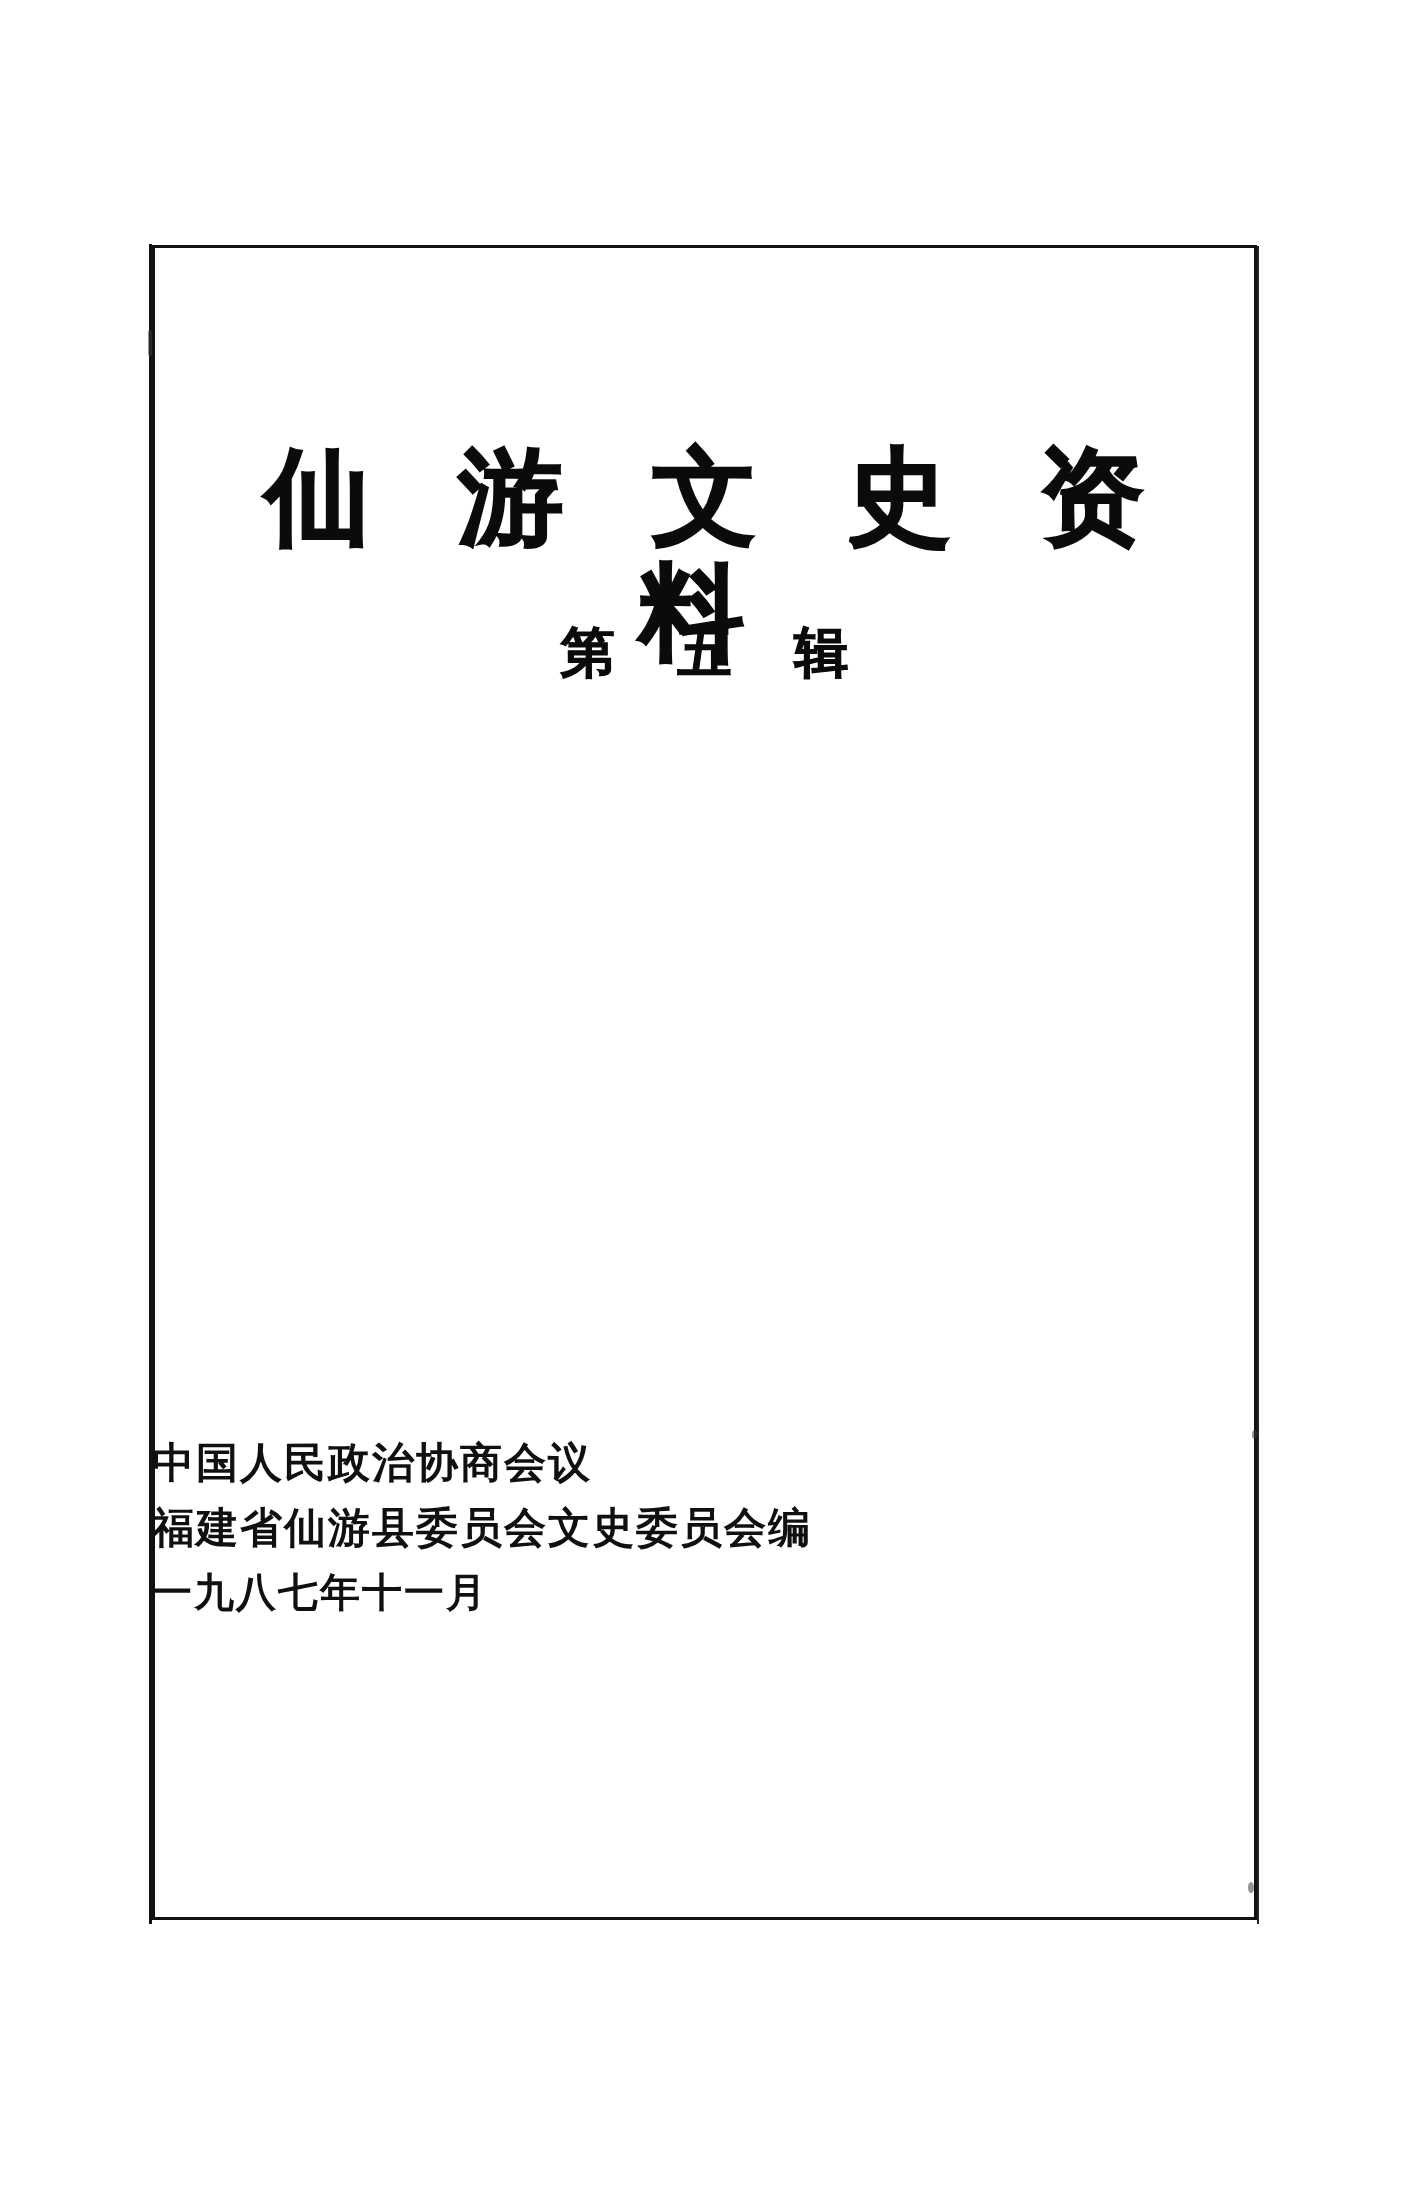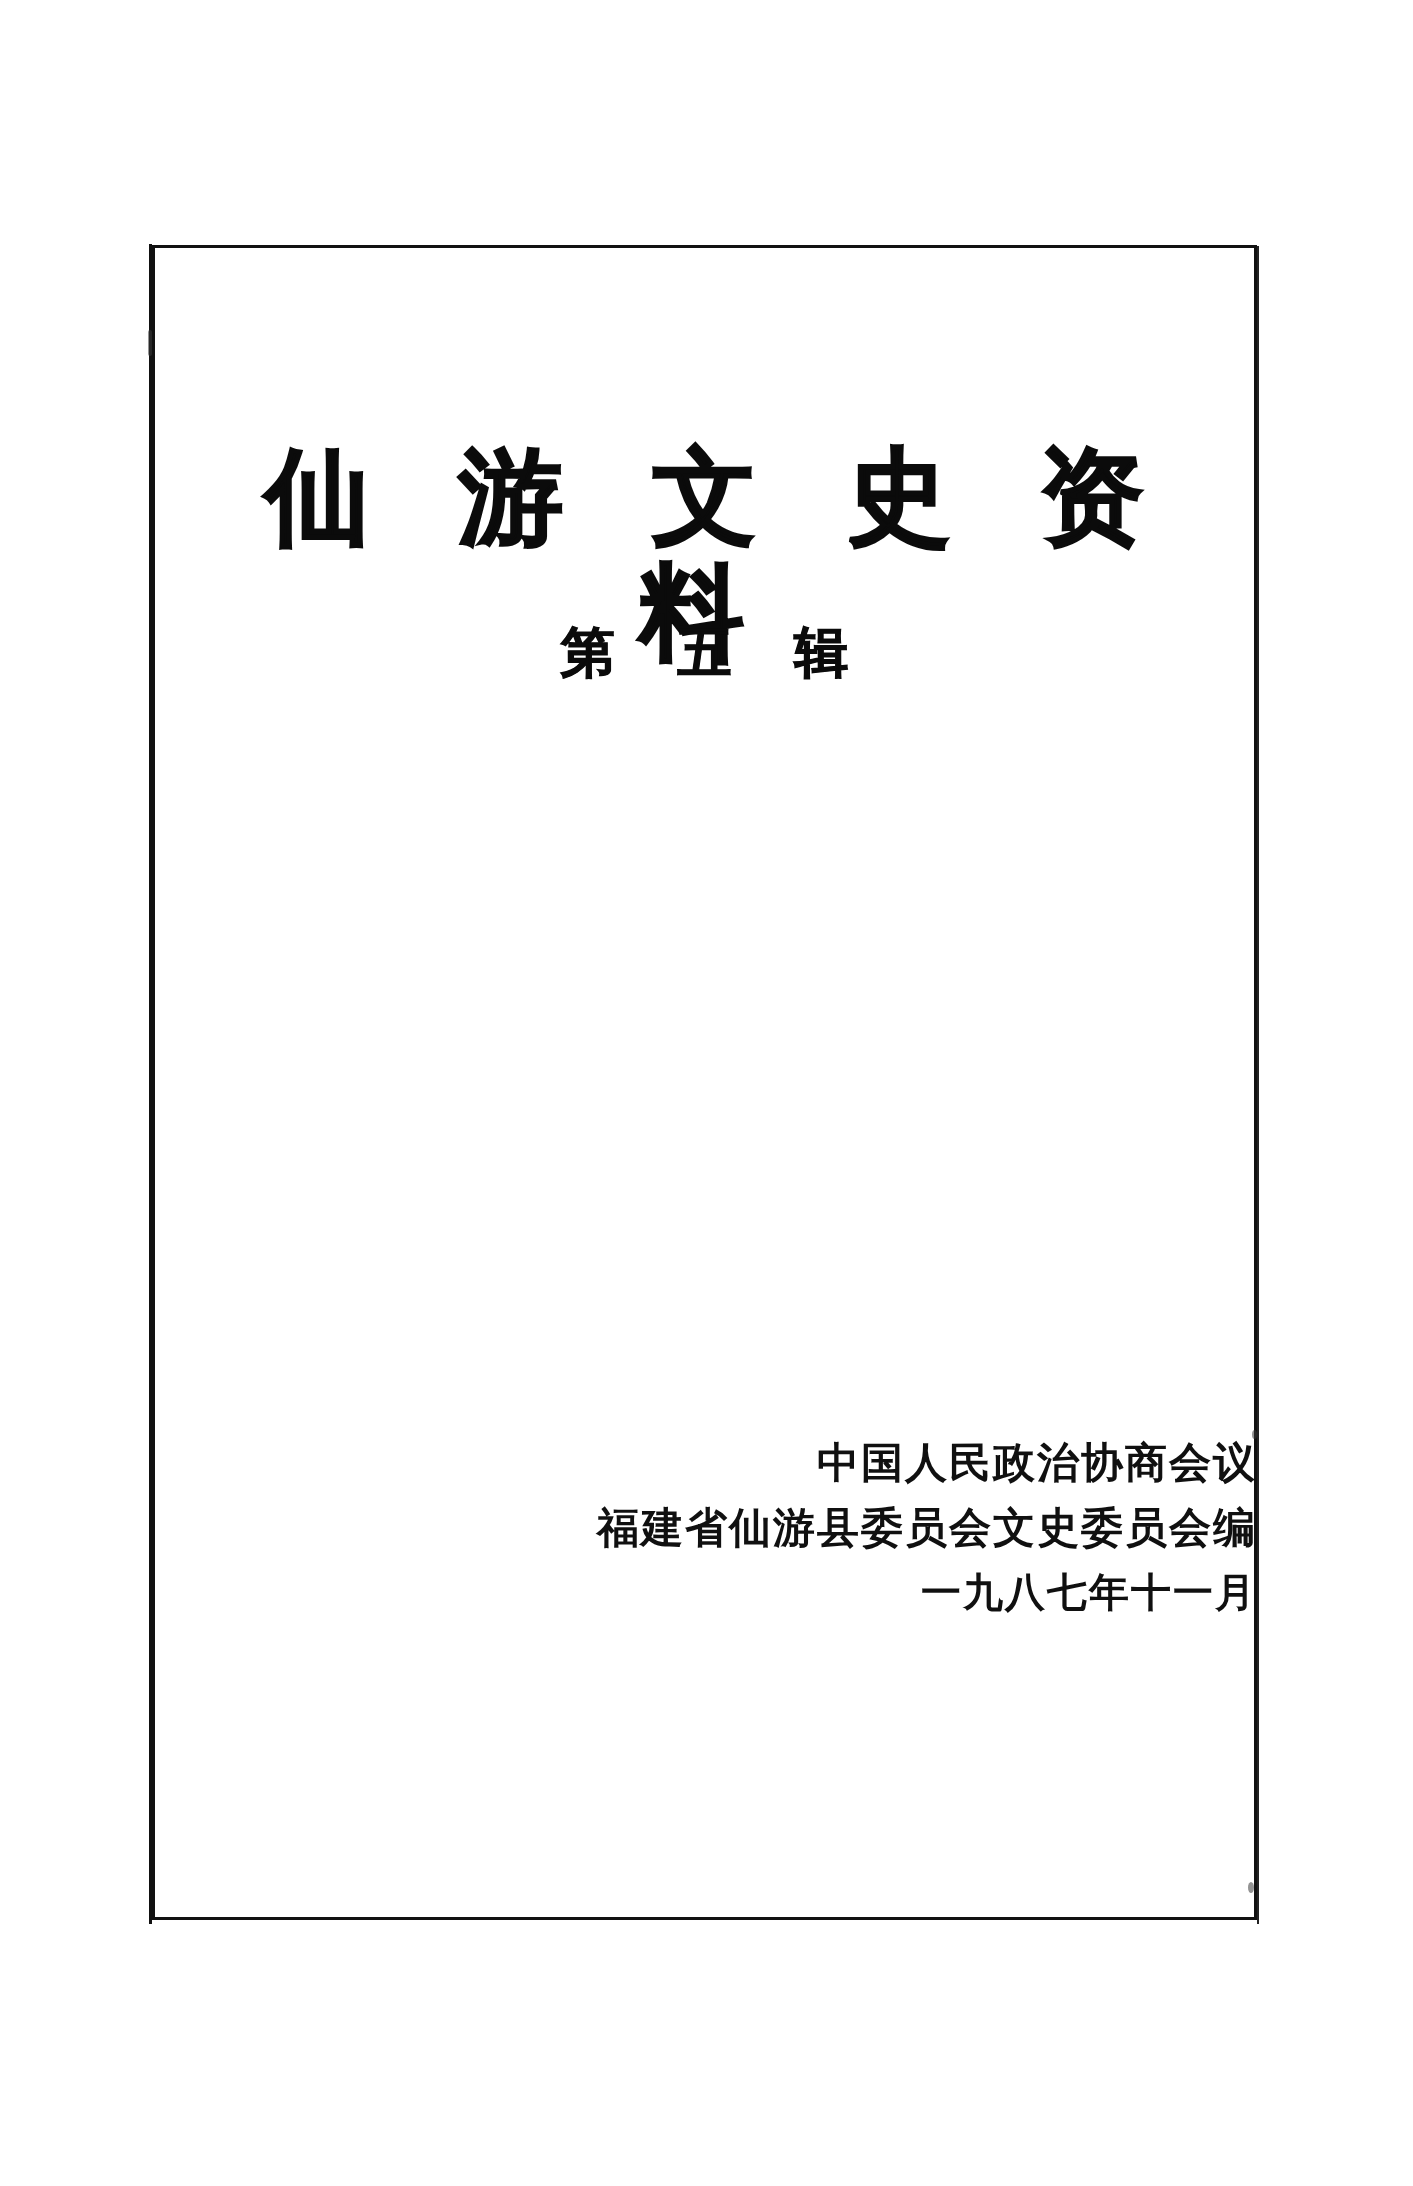--- a/index.html
+++ b/index.html
@@ -97,21 +97,21 @@
     color: #0b0b0b;
     -webkit-text-stroke: 1px #0b0b0b;
   }
 
   
   .imprint {
     position: absolute;
     left: 0;
     top: 1185px;
     width: 1105px;
-    text-align: right;
+    text-align: left;
     color: #101010;
   }
   .imprint-line {
     font-family: "DejaVu Serif", "Liberation Serif", serif;
     font-weight: 700;
     display: block;
   }
   .imprint-line.l1 {
     font-size: 42px;
     line-height: 1.55;

